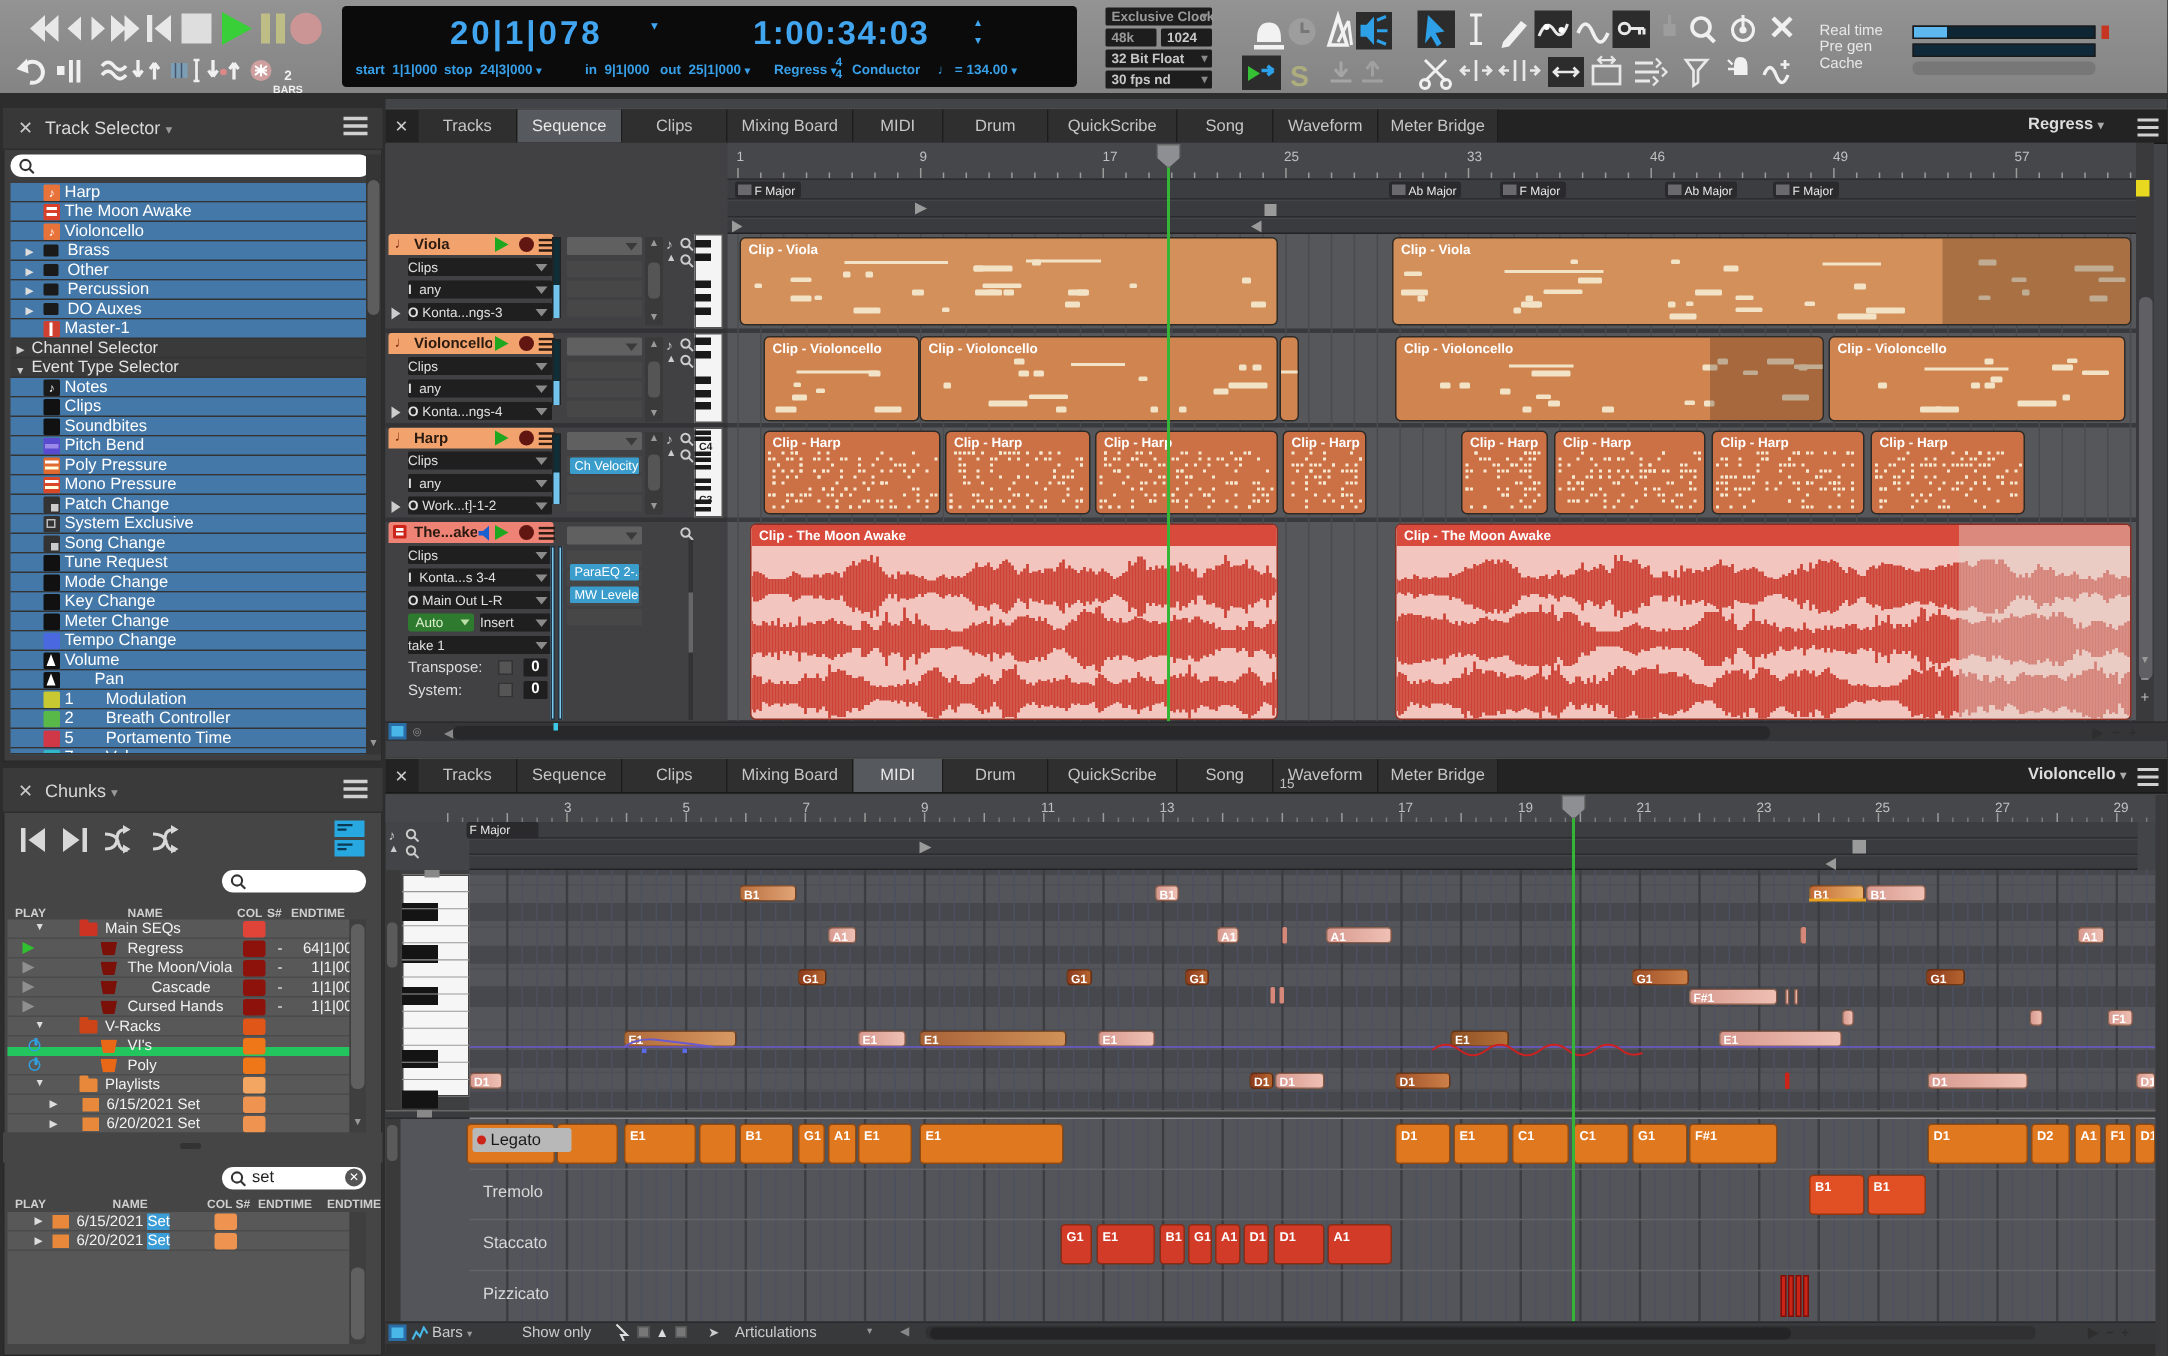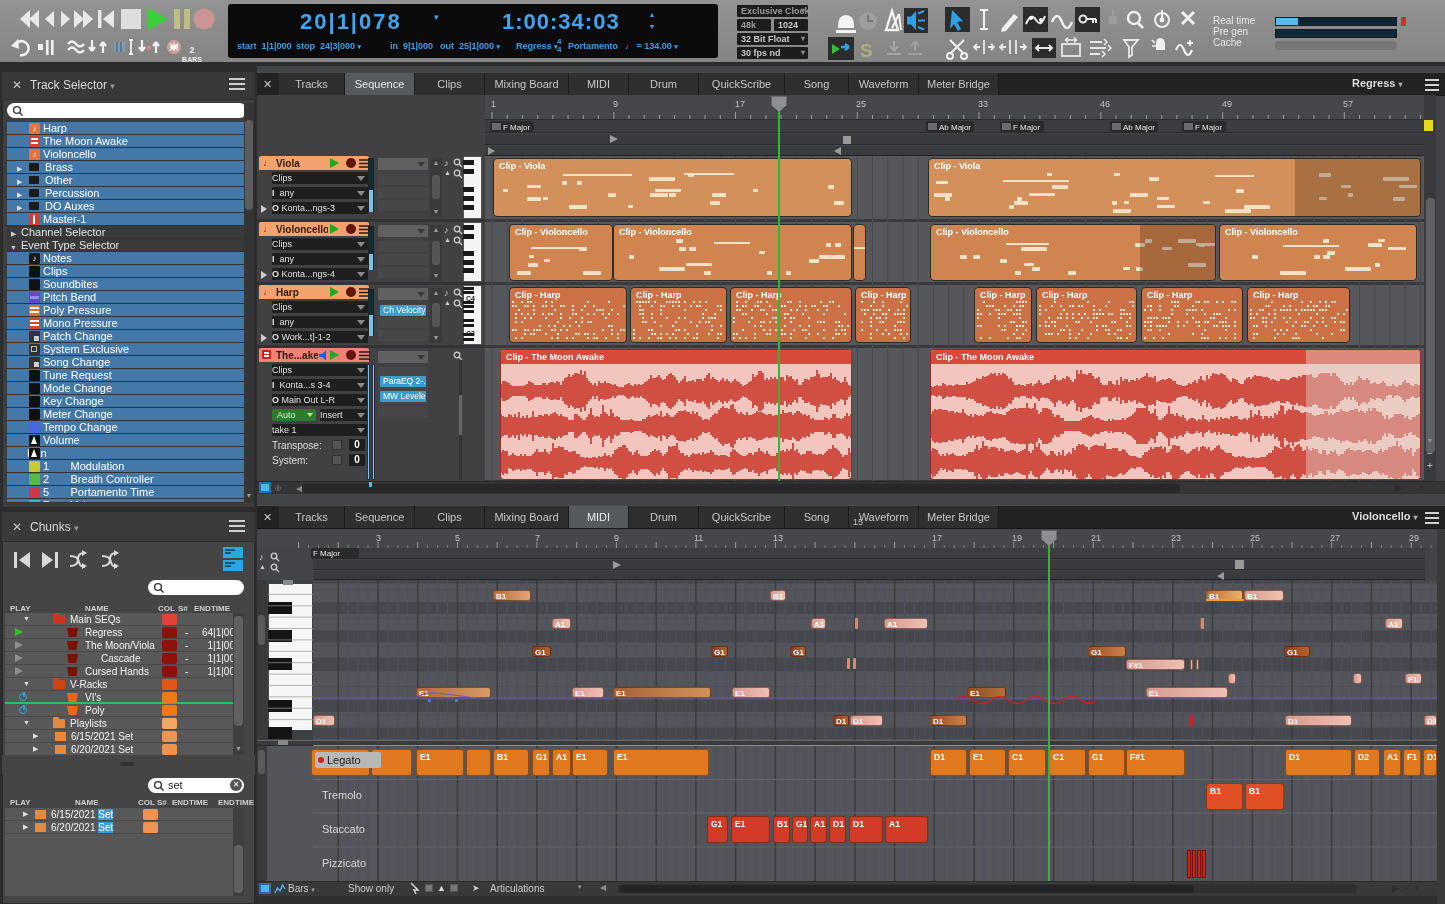--- a/index.html
+++ b/index.html
@@ -74,21 +74,21 @@
     <div class="abs lcdtxt" style="left:300px;top:9px;width:150px;height:24px;font-size:22px;letter-spacing:2px">20|1|078</div>
     <div class="abs" style="left:434px;top:12px;width:12px;height:14px;color:#42a5f0;font-size:9px">▾</div>
     <div class="abs lcdtxt" style="left:502px;top:9px;width:200px;height:24px;font-size:22px;letter-spacing:1px">1:00:34:03</div>
     <div class="abs" style="left:650px;top:9px;width:12px;height:24px;color:#42a5f0;font-size:8px;line-height:12px">▴<br>▾</div>
     <div class="abs" style="left:237px;top:41px;height:11px;font-size:9px;font-weight:bold;color:#38a0e8;white-space:nowrap">start&nbsp; 1|1|000</div>
     <div class="abs" style="left:296px;top:41px;height:11px;font-size:9px;font-weight:bold;color:#38a0e8;white-space:nowrap">stop&nbsp; 24|3|000 <span style="font-size:7px">▾</span></div>
     <div class="abs" style="left:390px;top:41px;height:11px;font-size:9px;font-weight:bold;color:#38a0e8;white-space:nowrap">in&nbsp; 9|1|000</div>
     <div class="abs" style="left:440px;top:41px;height:11px;font-size:9px;font-weight:bold;color:#38a0e8;white-space:nowrap">out&nbsp; 25|1|000 <span style="font-size:7px">▾</span></div>
     <div class="abs" style="left:516px;top:41px;height:11px;font-size:9px;font-weight:bold;color:#38a0e8;white-space:nowrap">Regress <span style="font-size:7px">▾</span></div>
     <div class="abs" style="left:557px;top:38px;width:10px;height:18px;font-size:8px;line-height:8px;color:#38a0e8;font-weight:bold">4<br>4</div>
-    <div class="abs" style="left:568px;top:41px;height:11px;font-size:9px;font-weight:bold;color:#38a0e8;white-space:nowrap">Portamento</div>
+    <div class="abs" style="left:568px;top:41px;height:11px;font-size:9px;font-weight:bold;color:#38a0e8;white-space:nowrap">Conductor</div>
     <div class="abs" style="left:625px;top:41px;height:11px;font-size:9px;font-weight:bold;color:#38a0e8;white-space:nowrap">♩ = 134.00 <span style="font-size:7px">▾</span></div>
     <div class="abs ddk" style="left:737px;top:5px;width:71px;height:12px"><span style="color:#9a9a9a">Exclusive Clock</span><span style="position:absolute;right:3px;top:0;color:#888;font-size:8px">▾</span></div>
     <div class="abs ddk" style="left:737px;top:19px;width:34px;height:12px"><span style="color:#9a9a9a">48k</span></div>
     <div class="abs ddk" style="left:774px;top:19px;width:34px;height:12px">1024</div>
     <div class="abs ddk" style="left:737px;top:33px;width:71px;height:12px">32 Bit Float<span style="position:absolute;right:3px;top:0;color:#888;font-size:8px">▾</span></div>
     <div class="abs ddk" style="left:737px;top:47px;width:71px;height:12px">30 fps nd<span style="position:absolute;right:3px;top:0;color:#888;font-size:8px">▾</span></div>
     <svg class="abs" style="left:826px;top:6px" width="110" height="54" viewBox="0 0 110 54">
       <path d="M12 20 q0 -11 8 -11 q8 0 8 11 l0 2 h-16 Z" fill="#f2f2f2"></path>
       <rect x="10" y="24" width="20" height="3" fill="#f2f2f2"></rect>
       <circle cx="42" cy="15" r="9" fill="#9d9d9d"></circle>
@@ -195,21 +195,21 @@
       </span>System Exclusive</div>
     <div class="abs brow" style="left:7px;top:356px;width:237px;height:13px;padding-left:36px"><span style="position:absolute;left:22px;top:1px;width:11px;height:11px;background:#333;border-radius:1px">
         <span style="position:absolute;left:5px;top:5px;width:5px;height:5px;background:#ccc"></span>
       </span>Song Change</div>
     <div class="abs brow" style="left:7px;top:369px;width:237px;height:13px;padding-left:36px"><span style="position:absolute;left:22px;top:1px;width:11px;height:11px;background:#111;border-radius:1px"></span>Tune Request</div>
     <div class="abs brow" style="left:7px;top:382px;width:237px;height:13px;padding-left:36px"><span style="position:absolute;left:22px;top:1px;width:11px;height:11px;background:#111;border-radius:1px"></span>Mode Change</div>
     <div class="abs brow" style="left:7px;top:395px;width:237px;height:13px;padding-left:36px"><span style="position:absolute;left:22px;top:1px;width:11px;height:11px;background:#111;border-radius:1px"></span>Key Change</div>
     <div class="abs brow" style="left:7px;top:408px;width:237px;height:13px;padding-left:36px"><span style="position:absolute;left:22px;top:1px;width:11px;height:11px;background:#111;border-radius:1px"></span>Meter Change</div>
     <div class="abs brow" style="left:7px;top:421px;width:237px;height:13px;padding-left:36px"><span style="position:absolute;left:22px;top:1px;width:11px;height:11px;background:#4a68e0;border-radius:1px"></span>Tempo Change</div>
     <div class="abs brow" style="left:7px;top:434px;width:237px;height:13px;padding-left:36px"><span style="position:absolute;left:22px;top:1px;width:11px;height:11px;background:#111;border-radius:1px"></span><span style="position:absolute;left:24px;top:2px;width:0;height:0;border-left:3px solid transparent;border-right:3px solid transparent;border-bottom:8px solid #fff"></span>Volume</div>
-    <div class="abs brow" style="left:7px;top:447px;width:237px;height:13px;padding-left:20px"><span style="position:absolute;left:22px;top:1px;width:11px;height:11px;background:#111;border-radius:1px"></span><span style="position:absolute;left:24px;top:2px;width:0;height:0;border-left:3px solid transparent;border-right:3px solid transparent;border-bottom:8px solid #fff"></span>Pan</div>
+    <div class="abs brow" style="left:7px;top:447px;width:237px;height:13px;padding-left:56px"><span style="position:absolute;left:22px;top:1px;width:11px;height:11px;background:#111;border-radius:1px"></span><span style="position:absolute;left:24px;top:2px;width:0;height:0;border-left:3px solid transparent;border-right:3px solid transparent;border-bottom:8px solid #fff"></span>Pan</div>
     <div class="abs brow" style="left:7px;top:460px;width:237px;height:13px;padding-left:36px"><span style="position:absolute;left:22px;top:1px;width:11px;height:11px;background:#c8c832;border-radius:1px"></span>1&nbsp;&nbsp;&nbsp;&nbsp;&nbsp;&nbsp;&nbsp;Modulation</div>
     <div class="abs brow" style="left:7px;top:473px;width:237px;height:13px;padding-left:36px"><span style="position:absolute;left:22px;top:1px;width:11px;height:11px;background:#58b848;border-radius:1px"></span>2&nbsp;&nbsp;&nbsp;&nbsp;&nbsp;&nbsp;&nbsp;Breath Controller</div>
     <div class="abs brow" style="left:7px;top:486px;width:237px;height:13px;padding-left:36px"><span style="position:absolute;left:22px;top:1px;width:11px;height:11px;background:#d03848;border-radius:1px"></span>5&nbsp;&nbsp;&nbsp;&nbsp;&nbsp;&nbsp;&nbsp;Portamento Time</div>
     <div class="abs brow" style="left:7px;top:499px;width:237px;height:4px;padding-left:36px"><span style="position:absolute;left:22px;top:1px;width:11px;height:11px;background:#30b8c8;border-radius:1px"></span>7&nbsp;&nbsp;&nbsp;&nbsp;&nbsp;&nbsp;&nbsp;Volume</div>
     <div class="abs" style="left:244px;top:103px;width:10px;height:400px;background:#353535"></div>
     <div class="abs" style="left:245px;top:120px;width:8px;height:90px;background:#5d5d5d;border-radius:4px"></div>
     <div class="abs" style="left:245px;top:492px;width:8px;height:10px;color:#999;font-size:7px;text-align:center">▼</div>
     <div class="abs" style="left:2px;top:512px;width:253px;height:392px;background:#454545;border:1px solid #2a2a2a"></div>
     <div class="abs" style="left:2px;top:512px;width:253px;height:30px;background:#3a3a3a;border-bottom:1px solid #2e2e2e"></div>
     <div class="abs" style="left:12px;top:520px;width:14px;height:14px;color:#c8c8c8;font-size:12px">✕</div>
@@ -282,21 +282,21 @@
       <span style="position:absolute;left:180px;top:0;font-size:10px;line-height:13px;color:#f2f2f2">-</span>
       <span style="position:absolute;left:185px;width:45px;top:0;font-size:10px;line-height:13px;color:#f2f2f2;text-align:right">1|1|00</span>
     </div>
     <div class="abs" style="left:5px;top:678px;width:228px;height:13px;background:#585858;border-bottom:1px solid #4b4b4b">
       <span style="position:absolute;left:18px;top:2px;font-size:7px;color:#ddd">▼</span>
       <span style="position:absolute;left:48px;top:2px;width:12px;height:9px;background:#cc4418;border-radius:1px"></span>
       <span style="position:absolute;left:48px;top:0px;width:6px;height:3px;background:#cc4418;border-radius:1px"></span>
       <span style="position:absolute;left:65px;top:0;font-size:10px;line-height:13px;color:#f2f2f2">V-Racks</span>
       <span class="chip" style="background:#e05518"></span>
     </div>
-    <div class="abs" style="left:5px;top:691px;width:228px;height:13px;background:#585858;border-bottom:2px solid #22c55e">
+    <div class="abs" style="left:5px;top:691px;width:228px;height:13px;background:#585858;border-bottom:6px solid #22c55e">
       <span style="position:absolute;left:14px;top:2px;width:8px;height:8px;border:1.5px solid #30a0e0;border-radius:50%"></span>
       <span style="position:absolute;left:18px;top:1px;width:1.5px;height:5px;background:#30a0e0"></span>
       <span style="position:absolute;left:62px;top:2px;width:11px;height:9px;background:#e86818;border-radius:0 0 3px 3px;clip-path:polygon(0 0,100% 0,85% 100%,15% 100%)"></span>
       <span style="position:absolute;left:80px;top:0;font-size:10px;line-height:13px;color:#f2f2f2">VI's</span>
       <span class="chip" style="background:#ef7718"></span>
     </div>
     <div class="abs" style="left:5px;top:704px;width:228px;height:13px;background:#585858;border-bottom:1px solid #4b4b4b">
       <span style="position:absolute;left:14px;top:2px;width:8px;height:8px;border:1.5px solid #30a0e0;border-radius:50%"></span>
       <span style="position:absolute;left:18px;top:1px;width:1.5px;height:5px;background:#30a0e0"></span>
       <span style="position:absolute;left:62px;top:2px;width:11px;height:9px;background:#e86818;border-radius:0 0 3px 3px;clip-path:polygon(0 0,100% 0,85% 100%,15% 100%)"></span>

